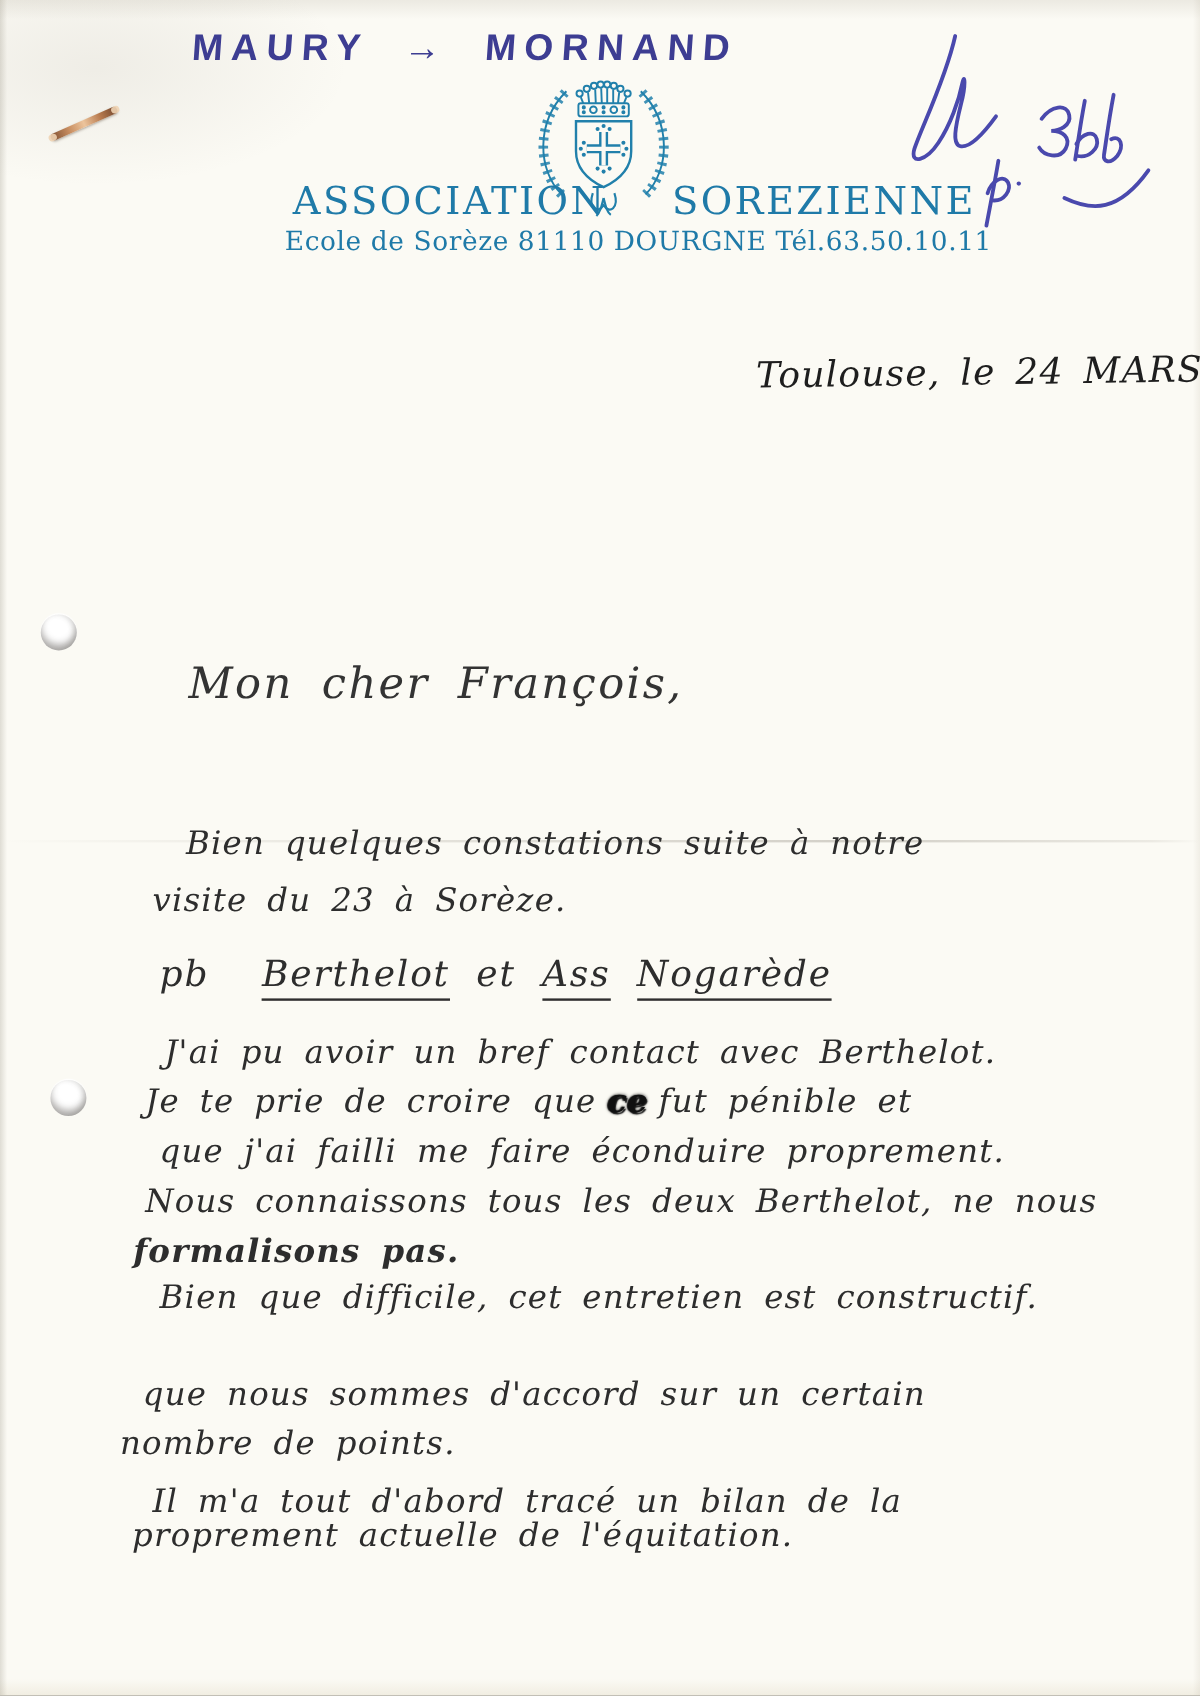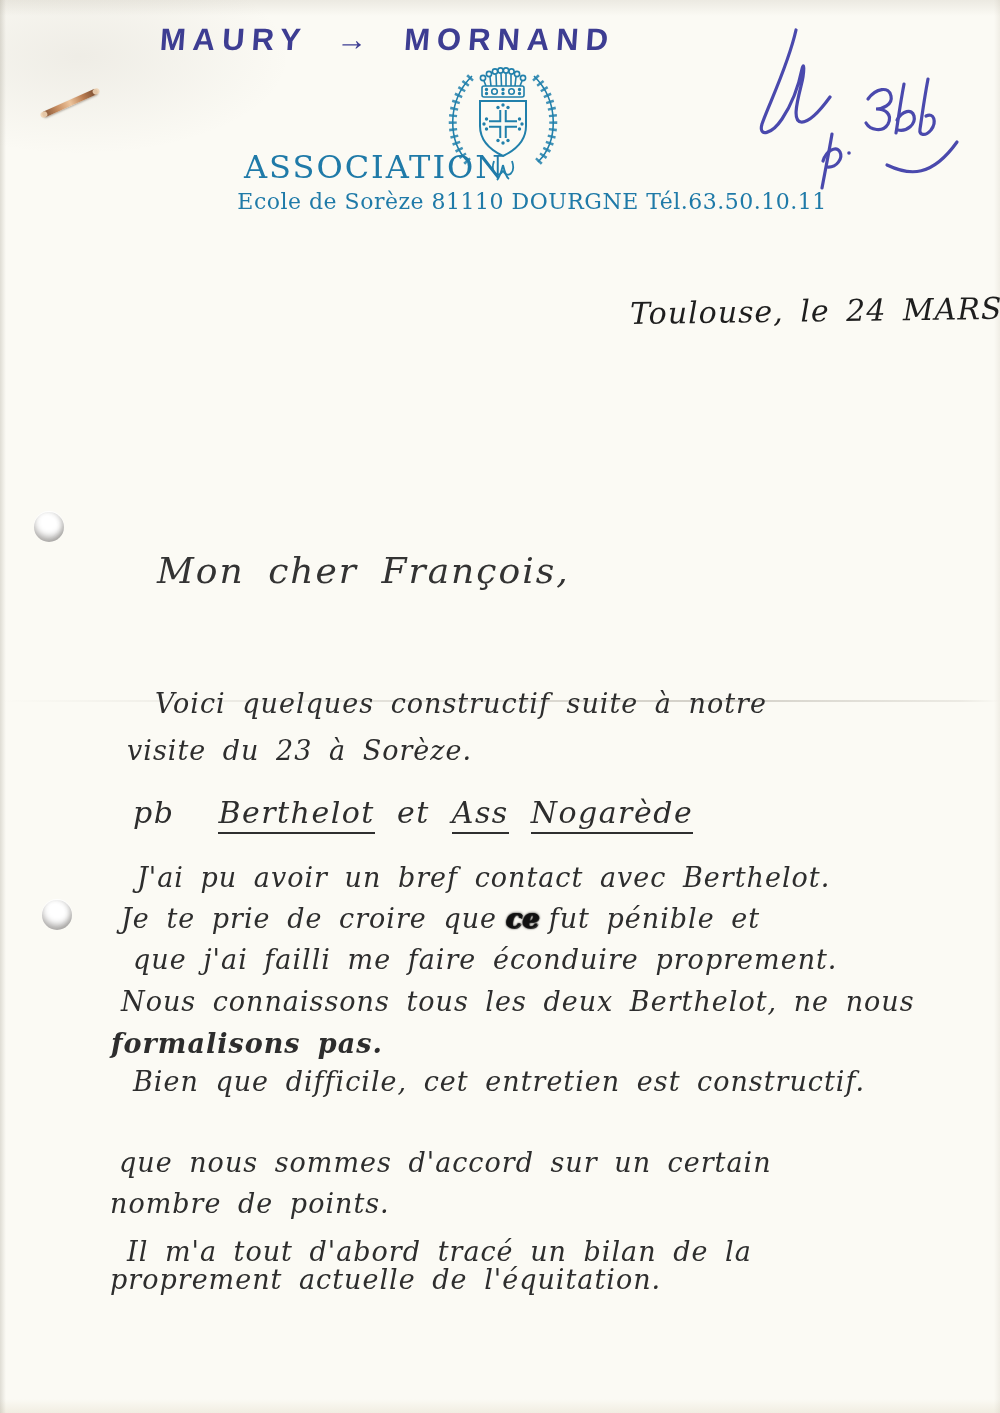--- a/index.html
+++ b/index.html
@@ -80,21 +80,21 @@
   .l-intro1 { left:127px; top:735px; }
   .l-subj   { left:133px; top:795px; }
   .l-p2a    { left:137px; top:862px; }
   .l-p2b    { left:121px; top:903px; }
   .l-p2c    { left:133px; top:944px; }
   .l-p2d    { left:121px; top:986px; }
   .l-p2e    { left:111px; top:1028px;font-weight:bold; }
   .l-p3a    { left:133px; top:1066px; }
   .l-p3b    { left:113px; top:1106px; }
   .l-p3c    { left:119px; top:1147px; }
-  .l-p3d    { left:110px; top:1188px; }
+  .l-p3d    { left:100px; top:1188px; }
   .l-p4a    { left:127px; top:1224px;margin-top:12px; }
   .l-p4b    { left:110px; top:1264px; }
 </style>
 </head>
 <body>
 
 <div class="page">
 
   <div class="staple"></div>
   <div class="hole hole-1"></div>
@@ -162,26 +162,27 @@
           <circle cx="84" cy="64" r="1.7"></circle>
           <circle cx="81.5" cy="69" r="1.7"></circle>
       </g>
 
       <path d="M56,101 C52,113 60,119 65,111 C70,119 78,113 74,101" stroke-width="1.8"></path>
       <path d="M65,105 C63,113 62,117 59,120 M65,105 C67,113 68,117 71,119" stroke-width="1.8"></path>
     </g>
   </svg>
 
   <div class="org-name org-left" style="color:#1f7aa8">ASSOCIATION</div>
+  <div class="org-name org-right" style="color:#1f7aa8">SOREZIENNE</div>
   <div class="address-line" style="color:#1f7aa8">Ecole de Sorèze 81110 DOURGNE Tél.63.50.10.11</div>
 
   <div class="hand dateline">Toulouse, le 24 MARS 79</div>
   <div class="hand salutation">Mon cher François,</div>
 
-  <div class="hand hand-line l-intro0">Voici quelques constructif suite à notre</div>
+  <div class="hand hand-line l-intro0">Bien quelques constations suite à notre</div>
   <div class="hand hand-line l-intro1">visite du 23 à Sorèze.</div>
 
   <div class="hand subject-line l-subj">
     <span class="seg prefix">pb</span><span class="seg u">Berthelot</span><span class="seg">et</span><span class="seg u">Ass</span><span class="seg u">Nogarède</span>
   </div>
 
   <div class="hand hand-line l-p2a">J'ai pu avoir un bref contact avec Berthelot.</div>
   <div class="hand hand-line l-p2b">
     <span>Je te prie de croire que</span><span class="blot">ce</span><span>fut pénible et</span>
   </div>

